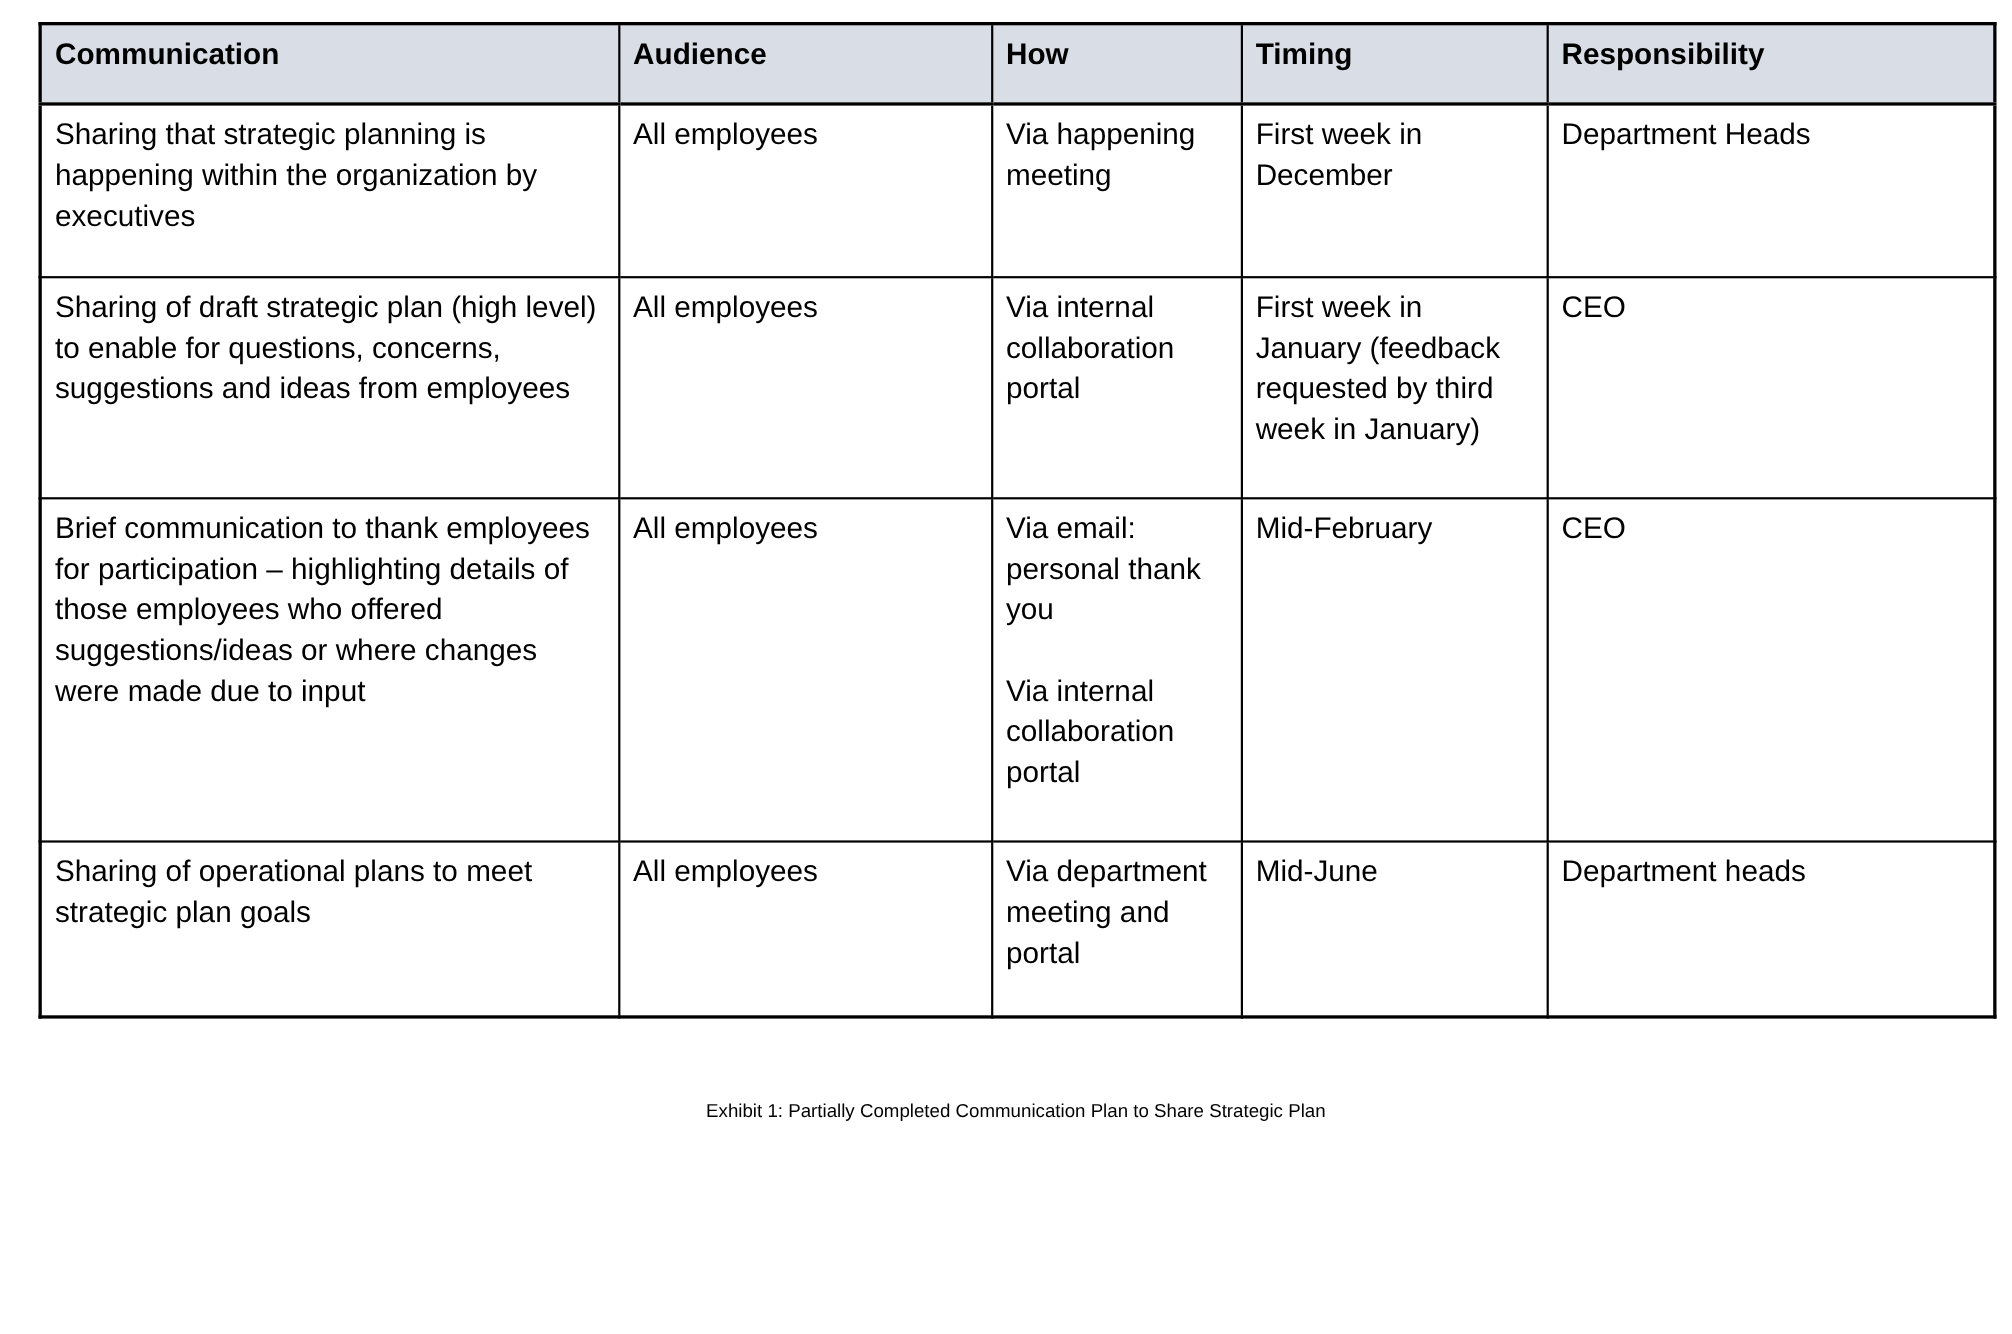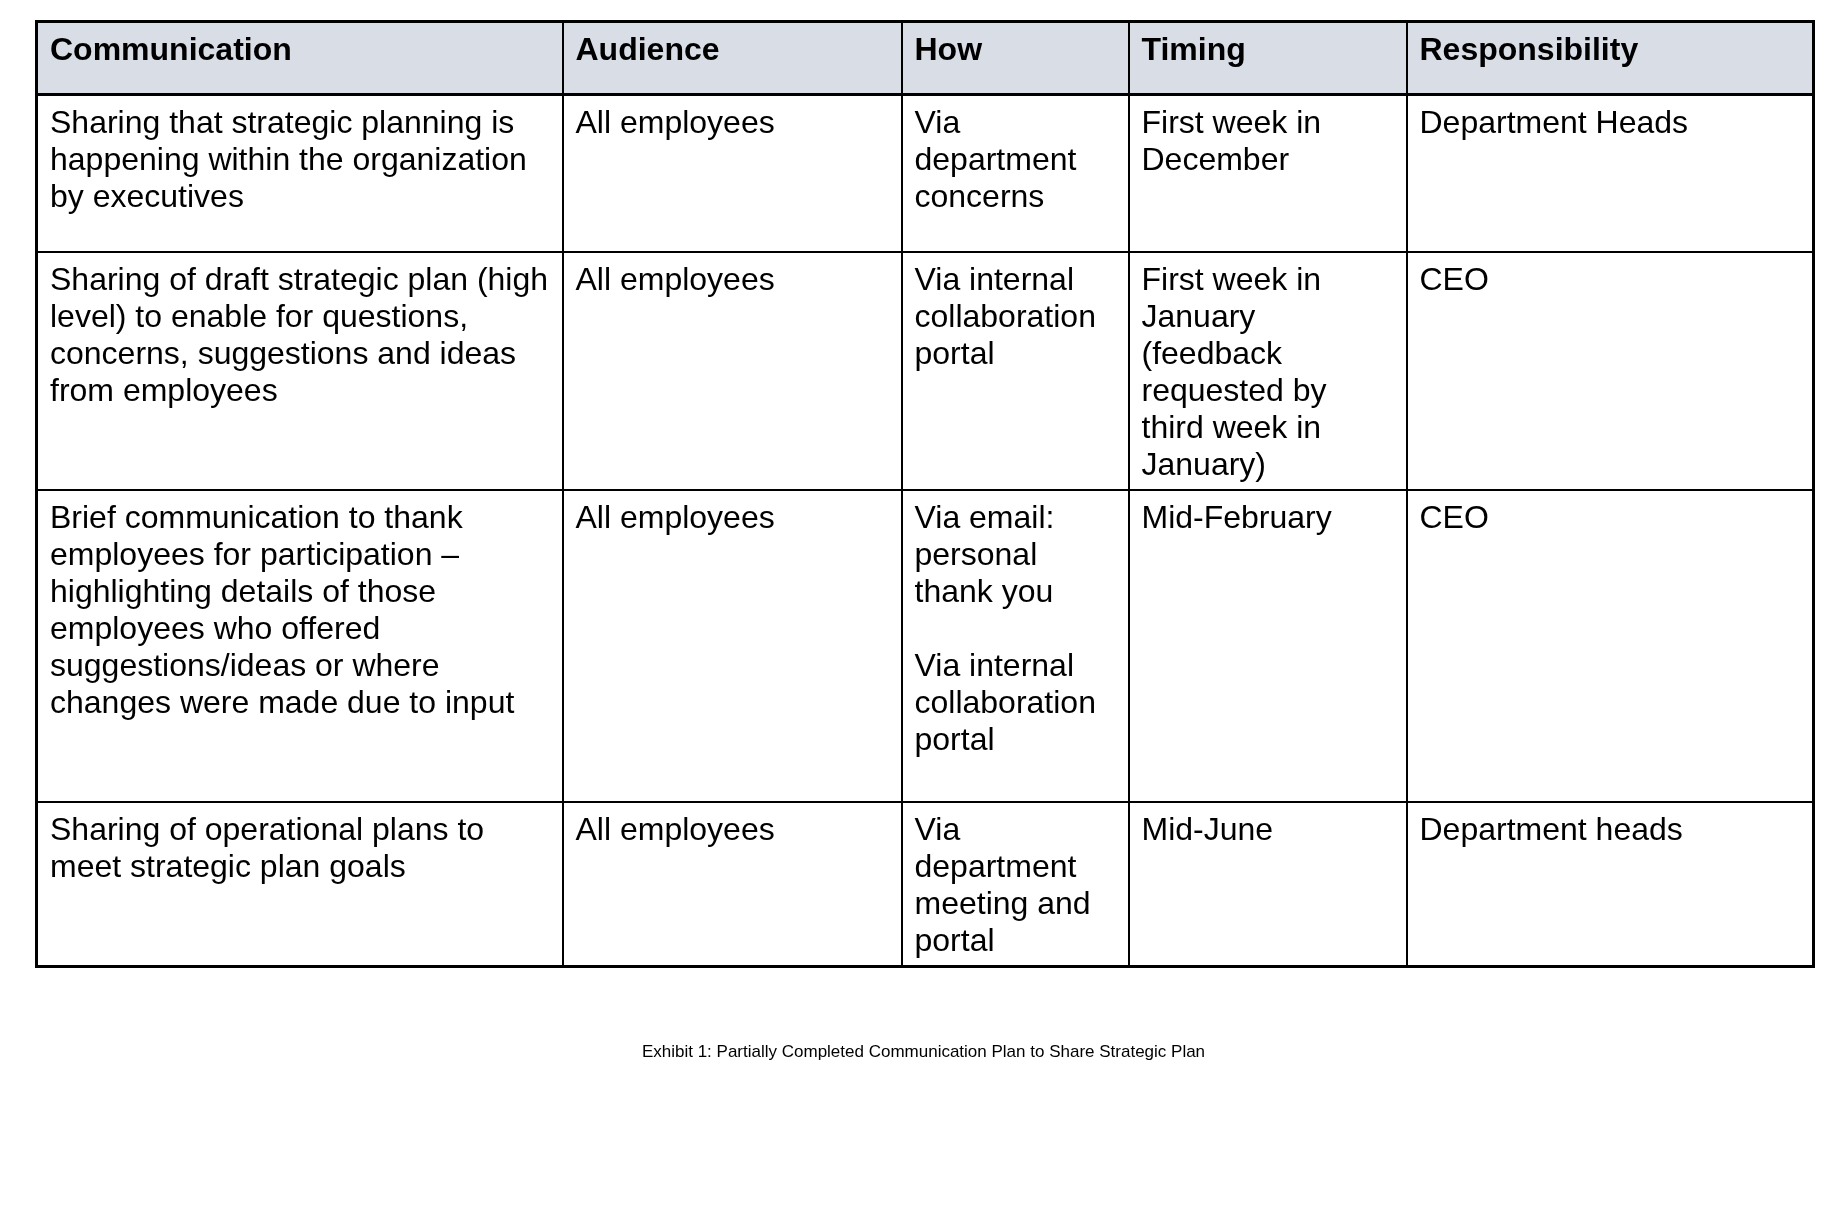--- a/index.html
+++ b/index.html
@@ -32,21 +32,21 @@
   col.c1 { width: 526px; }
   col.c2 { width: 339px; }
   col.c3 { width: 227px; }
   col.c4 { width: 278px; }
   col.c5 { width: 407px; }
   th, td {
     border: 2px solid var(--border);
     vertical-align: top;
     text-align: left;
     padding: 8px 12px 6px 12px;
-    font-size: 32px;
+    font-size: 27px;
     line-height: 37px;
     overflow: hidden;
   }
   thead th {
     background: var(--header-bg);
     font-weight: bold;
     border-bottom: 3px solid var(--border);
     height: 73px;
   }
   tbody tr:nth-child(1) { height: 157px; padding-left: 24px; }
@@ -87,21 +87,21 @@
     </thead>
     <tbody>
         <tr>
           <td>
             <div class="para">Sharing that strategic planning is happening within the organization by executives</div>
           </td>
           <td>
             <div class="para">All employees</div>
           </td>
           <td>
-            <div class="para">Via department concerns</div>
+            <div class="para">Via happening meeting</div>
           </td>
           <td>
             <div class="para">First week in December</div>
           </td>
           <td>
             <div class="para">Department Heads</div>
           </td>
         </tr>
         <tr>
           <td>

